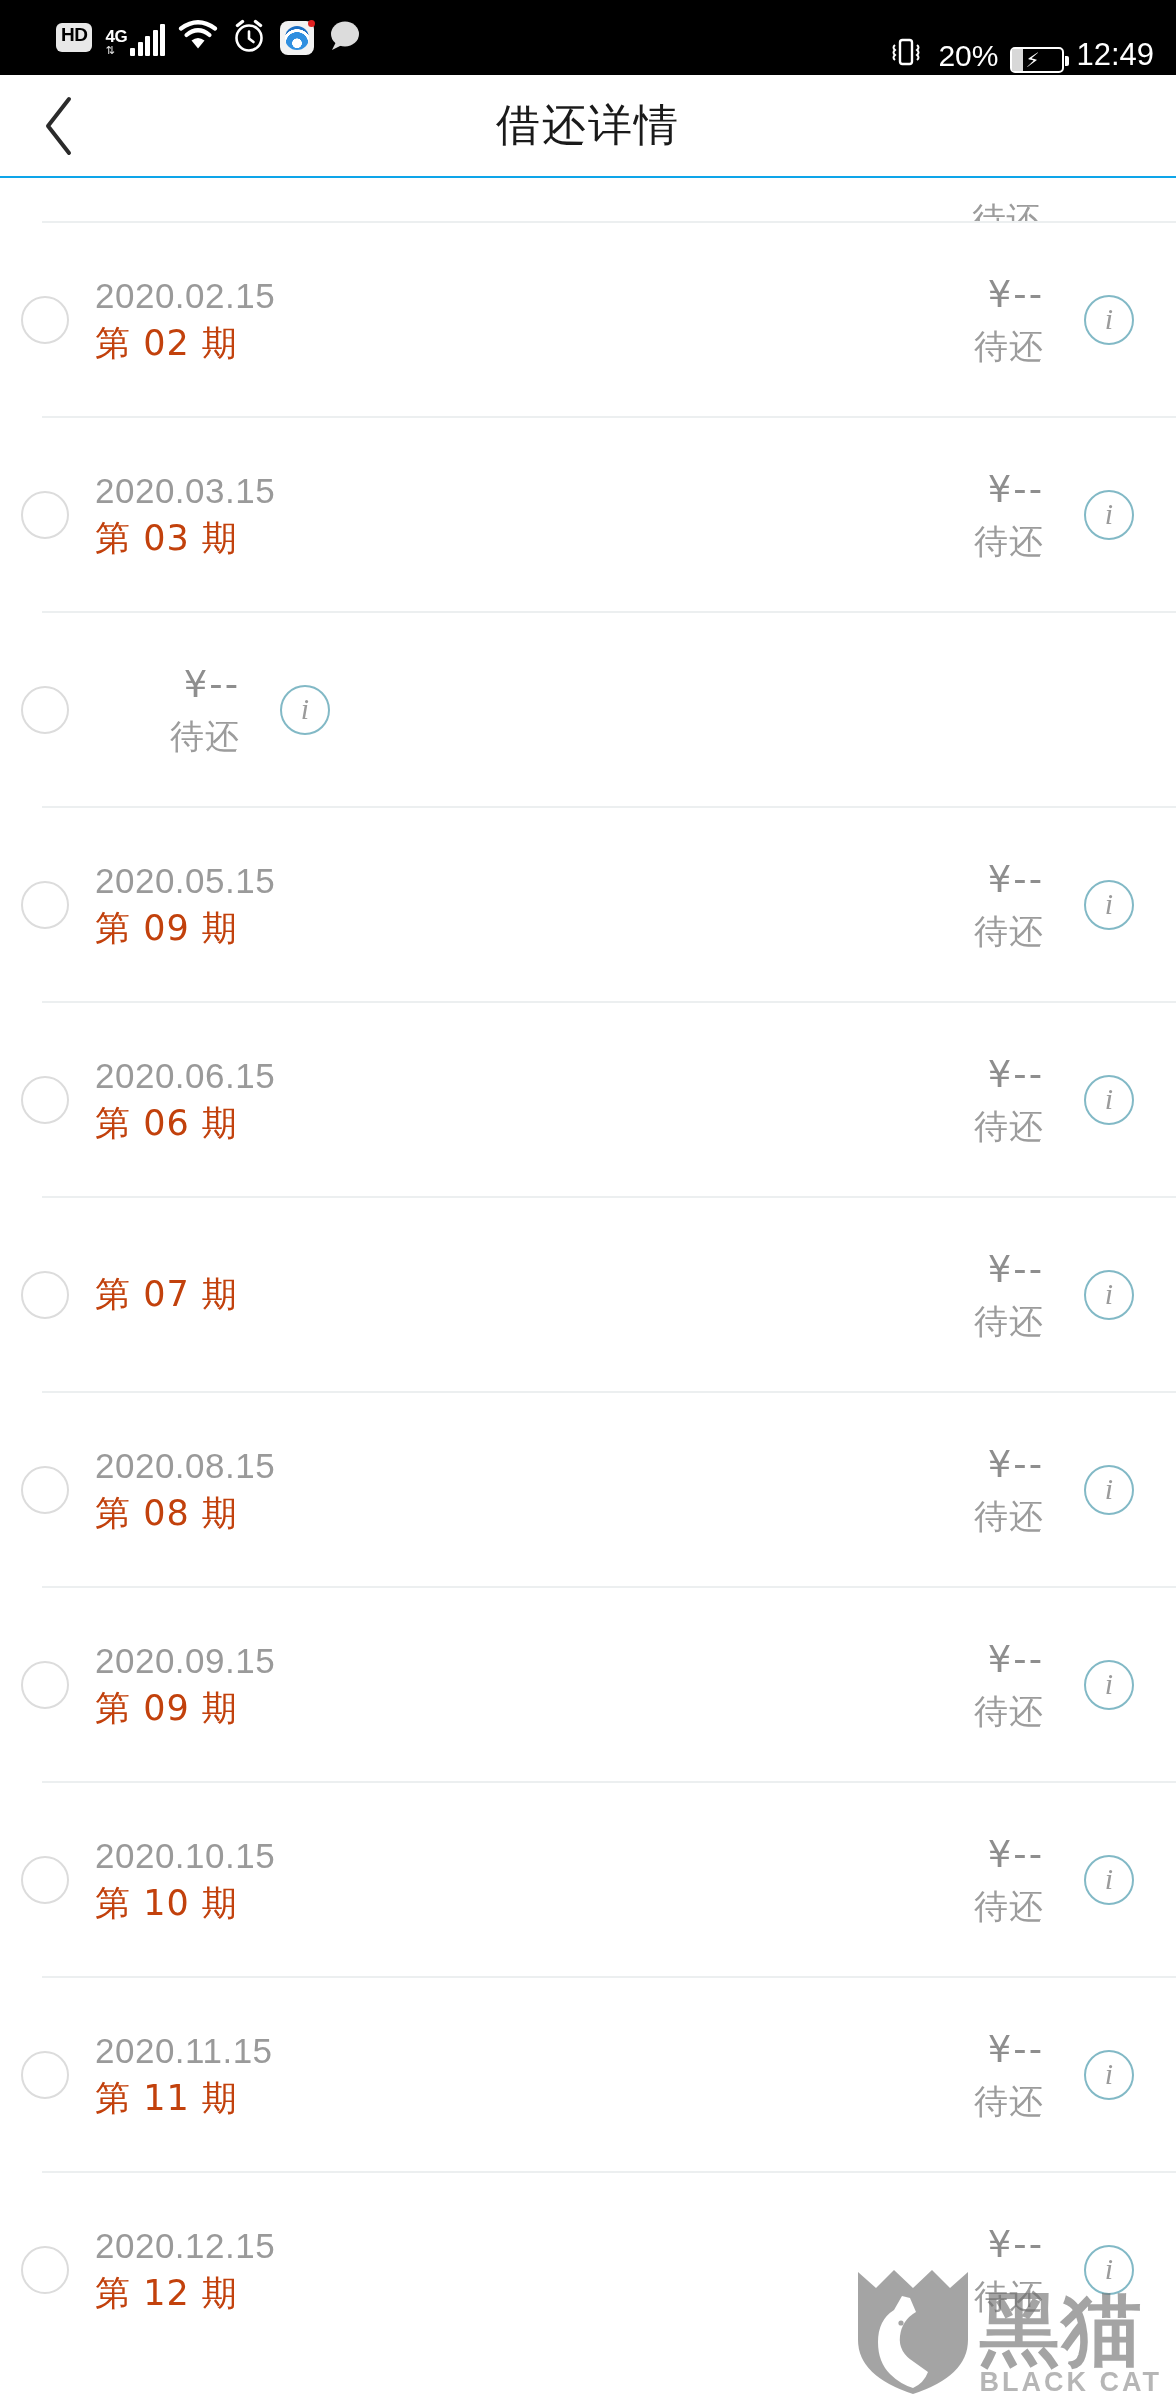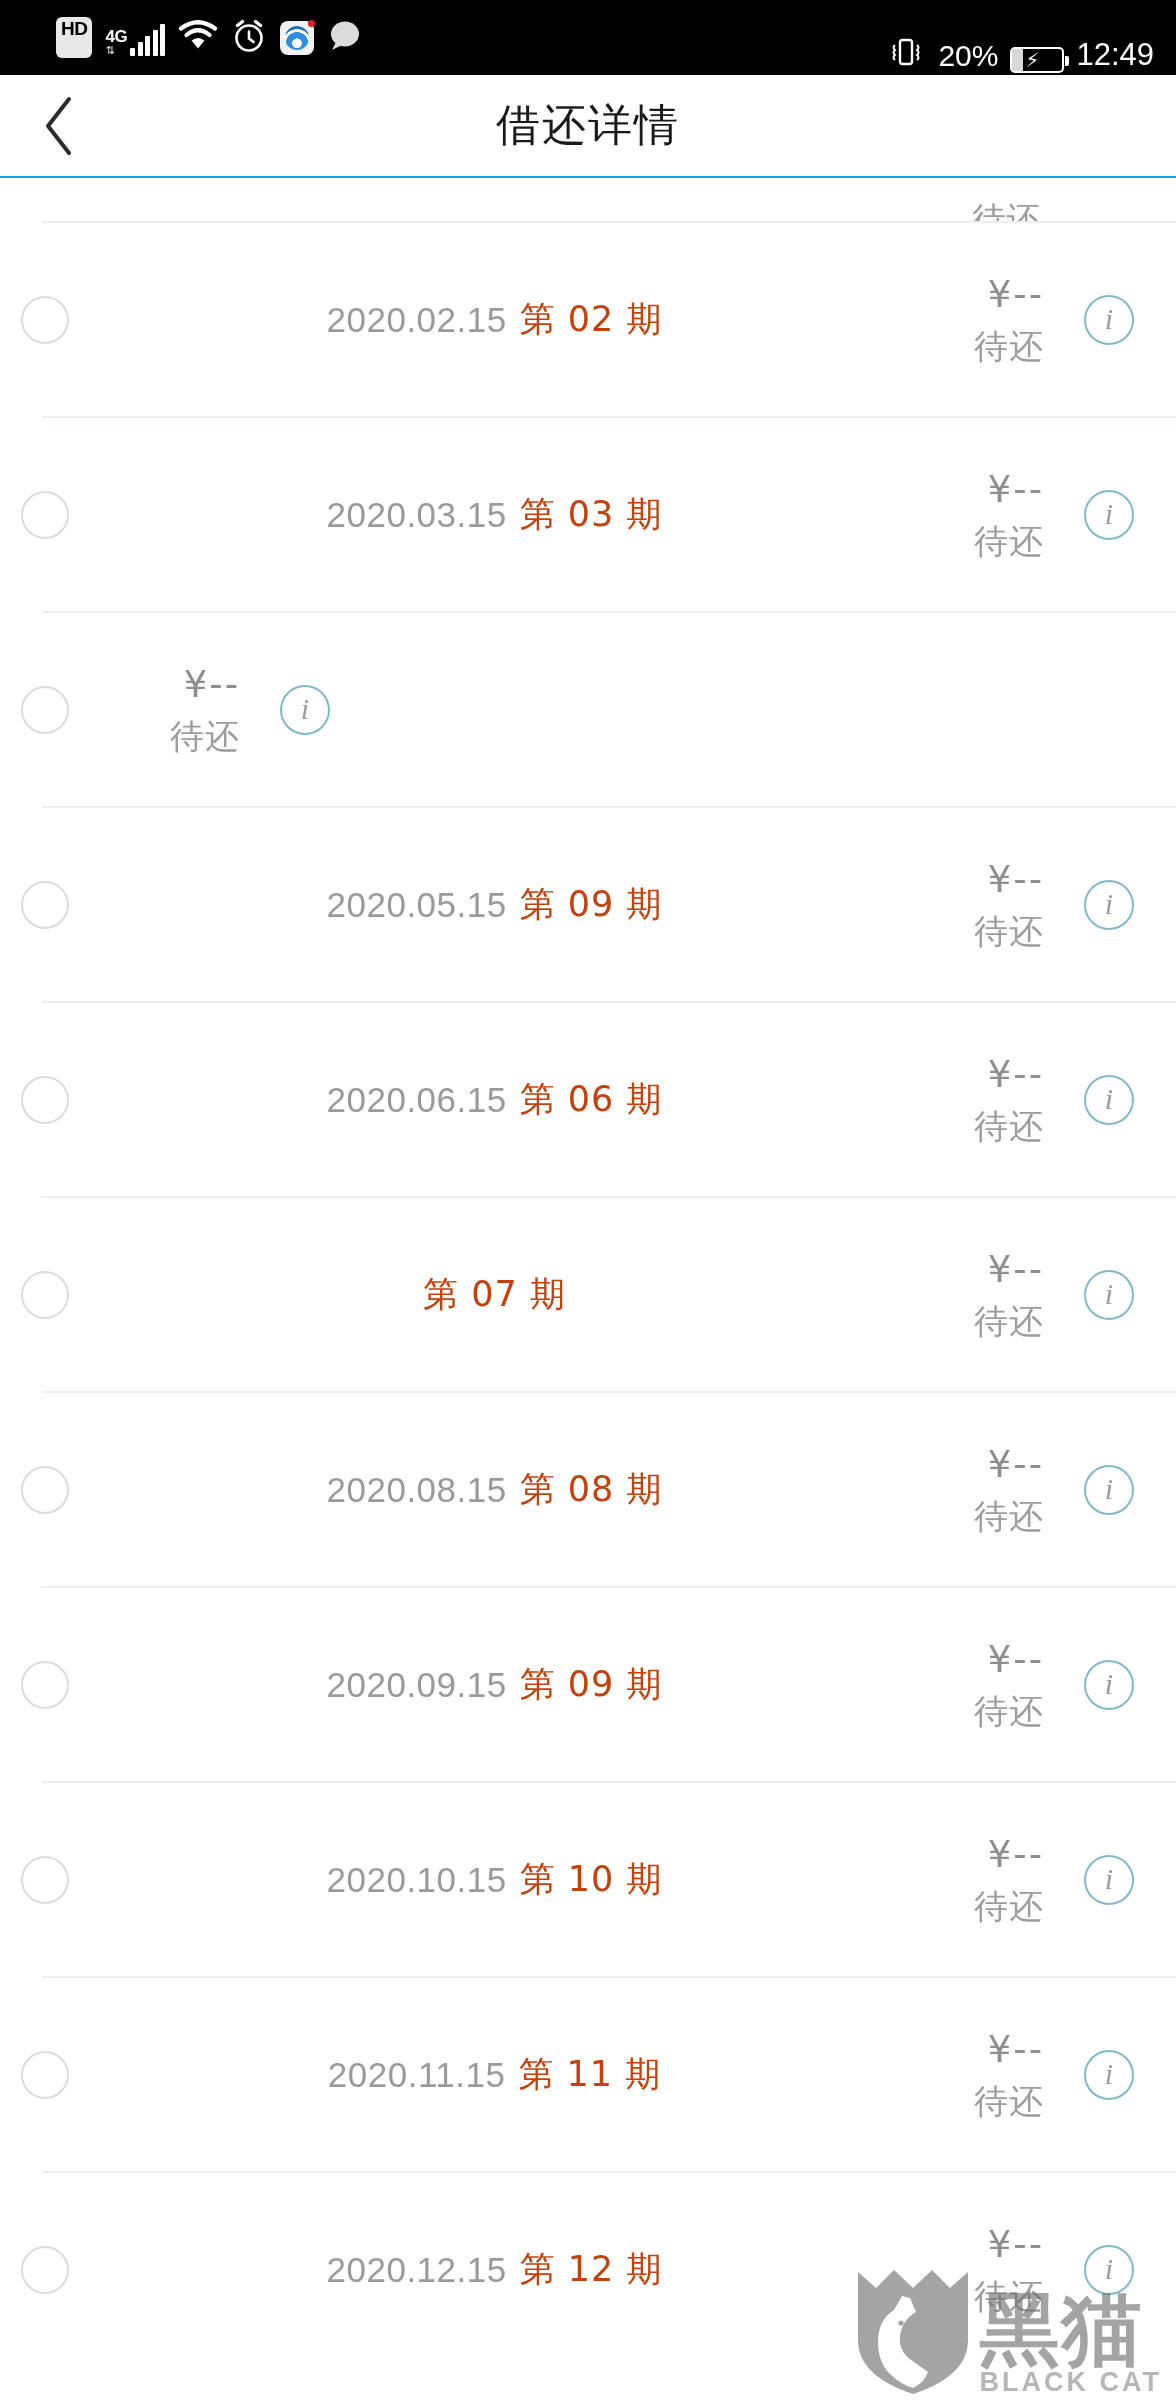--- a/index.html
+++ b/index.html
@@ -20,21 +20,21 @@
     padding:0 22px 0 56px;
     position:relative; z-index:30;
   }
   .sb-left { display:flex; align-items:center; gap:13px; }
   .sb-right { display:flex; align-items:flex-end; gap:12px; }
 
   .hd-badge {
     background:#e8e8e8; color:#000;
     font-size:19px; font-weight:bold;
     border-radius:6px;
-    padding:2px 5px 20px 5px;
+    padding:2px 5px 8px 5px;
     line-height:1; letter-spacing:-0.5px;
   }
   .sig-wrap { display:flex; align-items:flex-end; gap:3px; height:36px; }
   .sig-4g {
     display:flex; flex-direction:column; align-items:flex-start;
     justify-content:flex-end; height:36px; line-height:1;
   }
   .sig-4g .g4 { color:#fff; font-size:17px; font-weight:bold; letter-spacing:-0.5px;}
   .sig-4g .ar { color:#fff; font-size:11px; letter-spacing:-1px; opacity:.9;}
   .bars { display:flex; align-items:flex-end; gap:2.5px; height:30px; }
@@ -137,21 +137,21 @@
     display:flex; align-items:center; justify-content:center;
     cursor:pointer;
   }
   .chk .circle {
     width:48px; height:48px; border-radius:50%;
     border:2px solid #dcdcdc; background:#fff;
     box-sizing:border-box;
   }
   .row-main {
     flex:1 1 auto;
-    display:flex; flex-direction:row;
+    display:flex; flex-direction:column;
     justify-content:center;
     gap:13px;
     padding-left:5px;
   }
   .row-date {
     font-size:35px; color:#9a9a9a; letter-spacing:0.5px;
     line-height:1;
     font-family:"Liberation Sans","DejaVu Sans",sans-serif;
   }
   .row-term {

